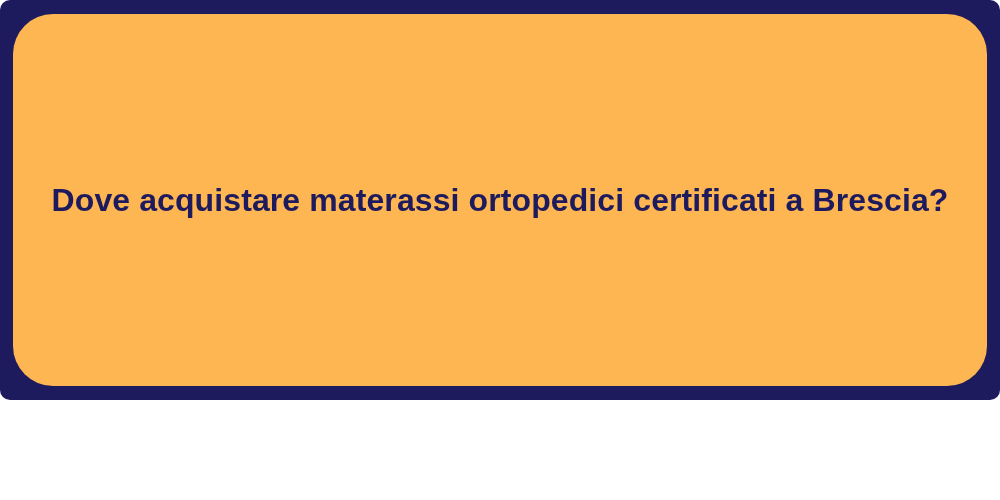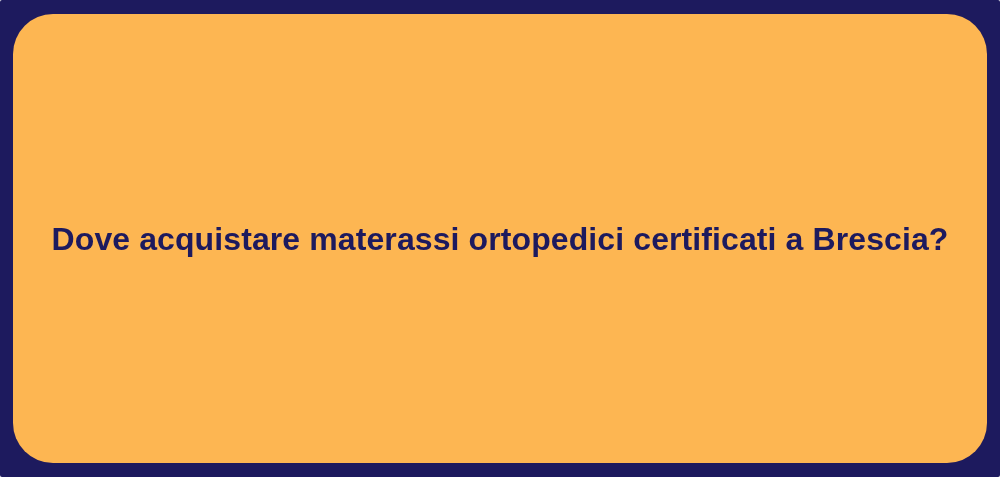--- a/index.html
+++ b/index.html
@@ -11,23 +11,23 @@
     width: 1000px;
     height: 500px;
     overflow: hidden;
     font-family: "Liberation Sans", sans-serif;
   }
 
   .frame {
     position: relative;
     box-sizing: border-box;
     width: 1000px;
-    height: 477px;
+    height: 400px;
     background: #1D1A5E;
-    border-radius: 2px;
+    border-radius: 10px;
     padding: 14px 13px;
   }
 
   .card {
     box-sizing: border-box;
     width: 100%;
     height: 100%;
     background: #FDB652;
     border-radius: 40px;
     display: flex;

